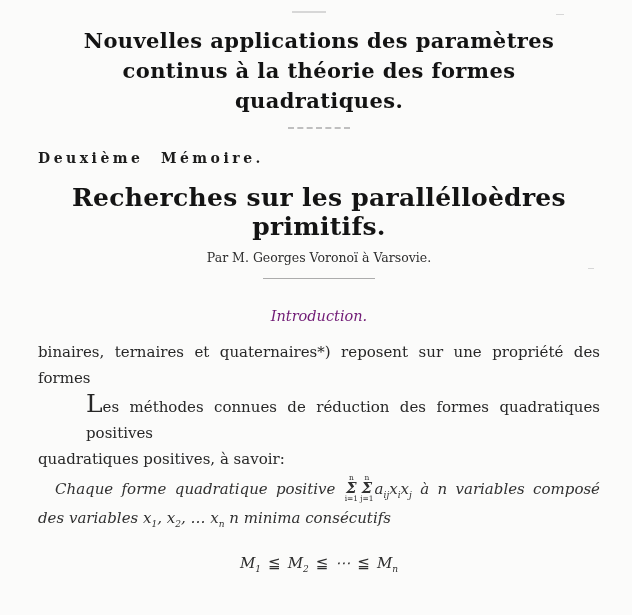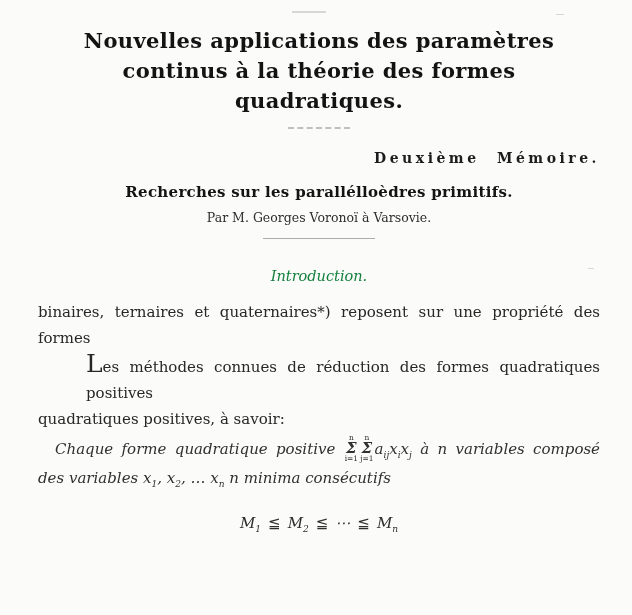--- a/index.html
+++ b/index.html
@@ -21,38 +21,38 @@
 
   .title {
     text-align:center; font-weight:bold; color:#131313;
     font-size:21px; line-height:30px; letter-spacing:.4px;
   }
   .divider1 {
     width:62px; margin:11px auto 0 auto;
     border-top:2px dashed #8f8f8f; opacity:.55; height:0;
   }
   .memoir {
-    margin-top:21px; text-align:right; font-weight:bold; color:#1c1c1c;
+    margin-top:21px; text-align:left; font-weight:bold; color:#1c1c1c;
     font-size:14px; letter-spacing:3.5px; word-spacing:9px;
   }
   .subtitle {
     margin-top:17px; text-align:center; font-weight:bold; color:#141414;
-    font-size:15px; letter-spacing:.3px;
+    font-size:25px; letter-spacing:.3px;
   }
   .byline {
     margin-top:9px; text-align:center; font-size:12.5px; color:#2e2e2e;
   }
   .byline .author { }
   .divider2 {
     width:112px; margin:13px auto 0 auto;
     border-top:1.5px solid #8a8a8a; opacity:.7; height:0;
   }
   .intro-heading {
     margin-top:29px; text-align:center; font-style:italic;
-    font-size:14.5px; color:#15803d;
+    font-size:14.5px; color:#701a75;
   }
   .para { font-size:15px; line-height:26px; color:#272727; }
   .jline { text-align:justify; text-align-last:justify; }
   .lline { text-align:left; }
   .indent1 { padding-left:48px; }
   .indent2 { padding-left:17px; }
   .p1 { margin-top:15px; }
   .p2 { margin-top:4px; font-style:italic; color:#303030; line-height:27px; }
   .dropcap { font-size:25px; font-weight:normal; }
   sub { font-size:9px; line-height:0; }

